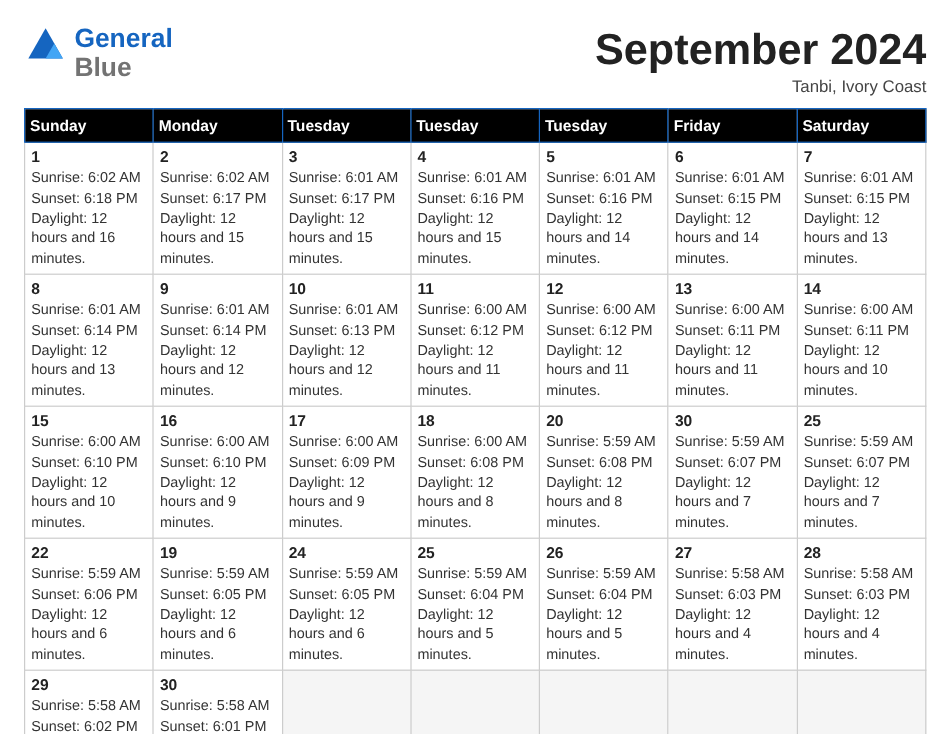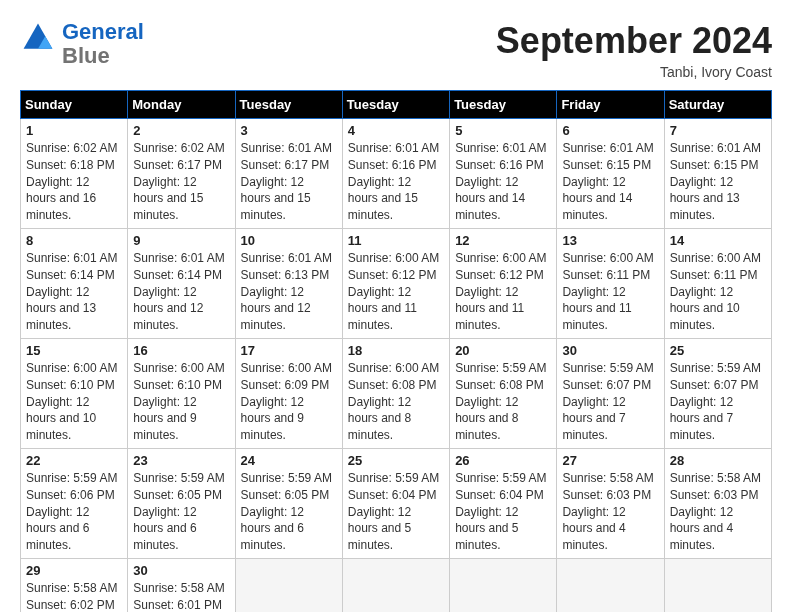--- a/index.html
+++ b/index.html
@@ -210,21 +210,21 @@
           <span class="day-num">25</span>
           <div class="day-info">Sunrise: 5:59 AM<br>Sunset: 6:07 PM<br>Daylight: 12 hours and 7 minutes.</div>
         </td>
       </tr>
       <tr>
         <td>
           <span class="day-num">22</span>
           <div class="day-info">Sunrise: 5:59 AM<br>Sunset: 6:06 PM<br>Daylight: 12 hours and 6 minutes.</div>
         </td>
         <td>
-          <span class="day-num">23</span>
+          <span class="day-num">19</span>
           <div class="day-info">Sunrise: 5:59 AM<br>Sunset: 6:05 PM<br>Daylight: 12 hours and 6 minutes.</div>
         </td>
         <td>
           <span class="day-num">24</span>
           <div class="day-info">Sunrise: 5:59 AM<br>Sunset: 6:05 PM<br>Daylight: 12 hours and 6 minutes.</div>
         </td>
         <td>
           <span class="day-num">25</span>
           <div class="day-info">Sunrise: 5:59 AM<br>Sunset: 6:04 PM<br>Daylight: 12 hours and 5 minutes.</div>
         </td>

